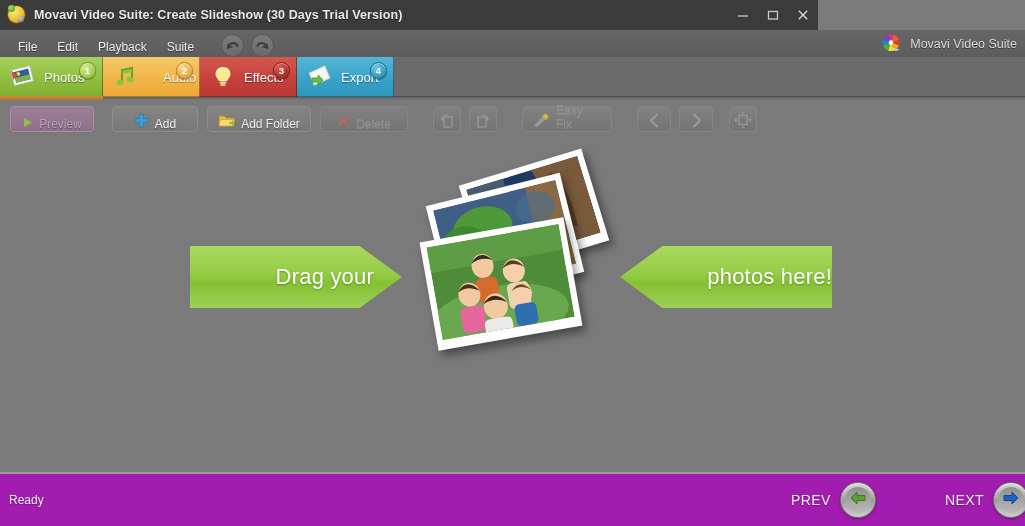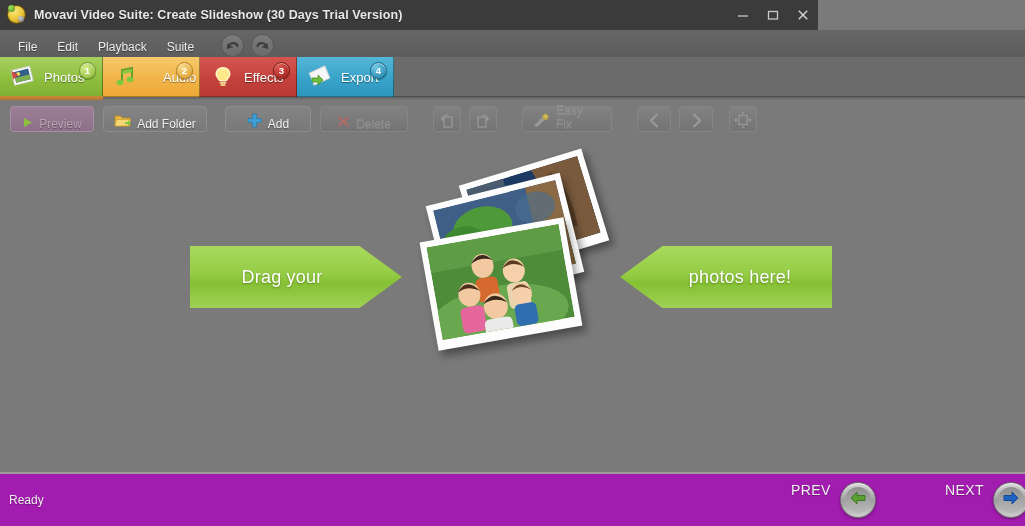--- a/index.html
+++ b/index.html
@@ -138,22 +138,22 @@
   
   .canvas{
     position:absolute;left:0;top:138px;width:1025px;height:334px;
     background:#7a7a7a;overflow:hidden;
   }
   .banner{
     position:absolute;height:62px;display:flex;align-items:center;
     filter:drop-shadow(3px 5px 5px rgba(0,0,0,.35));
   }
   .banner .btext{
-    position:relative;z-index:2;width:100%;text-align:center;
-    font-size:18px;color:#ffffff;letter-spacing:.2px;
+    position:relative;z-index:2;width:100%;text-align:right;
+    font-size:22px;color:#ffffff;letter-spacing:.2px;
     text-shadow:0 1px 2px rgba(60,90,20,.55);
   }
   .banner-left{
     left:190px;top:108px;width:212px;
     background:linear-gradient(#a8d95c,#95cc45 45%,#86c134 60%,#9ed155);
     clip-path:polygon(0 0,80% 0,100% 50%,80% 100%,0 100%);
   }
   .banner-left .btext{padding-right:28px;}
   .banner-right{
     left:620px;top:108px;width:212px;
@@ -173,21 +173,21 @@
   .photo2{left:18px;top:25px;width:138px;height:102px;transform:rotate(-14deg);}
   .photo3{left:10px;top:66px;width:146px;height:110px;transform:rotate(-10deg);}
 
   
   .statussep{position:absolute;left:0;top:472px;width:1025px;height:2px;background:#9a9a9a;}
   .statusbar{
     position:absolute;left:0;top:474px;width:1025px;height:58px;background:#a21caf;
   }
   .ready{position:absolute;left:9px;top:19px;font-size:12px;color:#efefef;text-shadow:0 1px 1px rgba(0,0,0,.3);}
   .durations{position:absolute;left:556px;top:11px;font-size:12px;color:#efefef;line-height:21px;text-shadow:0 1px 1px rgba(0,0,0,.3);}
-  .navgroup{position:absolute;top:8px;display:flex;gap:9px;}
+  .navgroup{position:absolute;top:8px;display:flex;align-items:center;gap:9px;}
   .navgroup.prev{left:791px;}
   .navgroup.next{left:937px;margin-left:8px;}
   .navlabel{font-size:14px;color:#f2f2f2;letter-spacing:.4px;text-shadow:0 1px 1px rgba(0,0,0,.35);}
   .navcircle{
     width:34px;height:34px;border-radius:50%;
     background:linear-gradient(#d8d8d8,#9d9d9d 52%,#cfcfcf);
     border:1px solid #6f6f6f;
     display:flex;align-items:center;justify-content:center;
     box-shadow:0 1px 3px rgba(0,0,0,.35), inset 0 1px 1px rgba(255,255,255,.7);
   }
@@ -244,20 +244,39 @@
         </svg>
       </div>
       <div class="round-btn">
         <svg width="15" height="13" viewBox="0 0 15 13">
           <path d="M12 9 C12 3.5 4 2.5 2.5 7" stroke="#3d3d3d" stroke-width="2.2" fill="none" stroke-linecap="round"></path>
           <path d="M13 4.2 L11.8 9.6 L6.7 8.2 Z" fill="#3d3d3d"></path>
         </svg>
       </div>
     </div>
 
+    <div class="brand">
+      <div class="pinwheel">
+        <svg width="21" height="21" viewBox="0 0 21 21">
+          <g transform="translate(10,9.5)">
+            <path d="M0 0 L8 -3 A8.5 8.5 0 0 1 8 3 Z" fill="#e03b2f"></path>
+            <path d="M0 0 L8 3 A8.5 8.5 0 0 1 3 8 Z" fill="#f4a51e"></path>
+            <path d="M0 0 L3 8 A8.5 8.5 0 0 1 -3 8 Z" fill="#f0e22a"></path>
+            <path d="M0 0 L-3 8 A8.5 8.5 0 0 1 -8 3 Z" fill="#4fae3a"></path>
+            <path d="M0 0 L-8 3 A8.5 8.5 0 0 1 -8 -3 Z" fill="#2c7fd0"></path>
+            <path d="M0 0 L-8 -3 A8.5 8.5 0 0 1 -3 -8 Z" fill="#6b4bb5"></path>
+            <path d="M0 0 L-3 -8 A8.5 8.5 0 0 1 3 -8 Z" fill="#d0339a"></path>
+            <path d="M0 0 L3 -8 A8.5 8.5 0 0 1 8 -3 Z" fill="#e8622a"></path>
+            <circle cx="0" cy="0" r="2.3" fill="#ffffff"></circle>
+          </g>
+          <path d="M12 15 Q17 17 19.5 16 Q16 19 12 17 Z" fill="#d8d8d8"></path>
+        </svg>
+      </div>
+      <div class="brand-label">Movavi Video Suite</div>
+    </div>
   </div>
 
   <div class="tabstrip">
 
     <div class="tab tab-photos">
       <div class="tab-icon">
         <svg width="26" height="24" viewBox="0 0 26 24">
           <g transform="rotate(-14 13 12)">
             <rect x="3" y="3" width="19" height="15" fill="#ffffff" stroke="#d0d0d0"></rect>
             <rect x="5" y="5" width="15" height="11" fill="#2f5f8a"></rect>
@@ -317,38 +336,38 @@
 
     <div class="tbtn preview">
       <span>
         <svg width="11" height="11" viewBox="0 0 11 11">
             <path d="M2 1 L10 5.5 L2 10 Z" fill="#8fbf3f"></path>
           </svg>
       </span>
       <span>Preview</span>
     </div>
 
+    <div class="tbtn add">
+      <span>
+        <svg width="15" height="15" viewBox="0 0 15 15">
+          <path d="M5.6 1 H9.4 V5.6 H14 V9.4 H9.4 V14 H5.6 V9.4 H1 V5.6 H5.6 Z" fill="#3f9fd6" stroke="#2a7ba8" stroke-width=".8"></path>
+        </svg>
+      </span>
+      <span>Add</span>
+    </div>
+
     <div class="tbtn addfolder">
       <span>
         <svg width="17" height="15" viewBox="0 0 17 15">
           <path d="M1 3 H6.5 L8 5 H16 V13 H1 Z" fill="#e8b740" stroke="#b98d20" stroke-width=".8"></path>
           <path d="M2.5 6.5 H16.5 L14.5 13 H1 Z" fill="#f6d777" stroke="#c9a134" stroke-width=".7"></path>
           <path d="M11 9 L14 9 L14 7 L16.5 10 L14 13 L14 11 L11 11 Z" fill="#7dc940"></path>
         </svg>
       </span>
       <span>Add Folder</span>
-    </div>
-
-    <div class="tbtn add">
-      <span>
-        <svg width="15" height="15" viewBox="0 0 15 15">
-          <path d="M5.6 1 H9.4 V5.6 H14 V9.4 H9.4 V14 H5.6 V9.4 H1 V5.6 H5.6 Z" fill="#3f9fd6" stroke="#2a7ba8" stroke-width=".8"></path>
-        </svg>
-      </span>
-      <span>Add</span>
     </div>
 
     <div class="tbtn delete disabled">
       <span>
         <svg width="13" height="13" viewBox="0 0 13 13">
           <path d="M2 1 L6.5 5 L11 1 L12 3 L8.5 6.5 L12 10 L11 12 L6.5 8 L2 12 L1 10 L4.5 6.5 L1 3 Z" fill="#b06a67"></path>
         </svg>
       </span>
       <span>Delete</span>
     </div>

